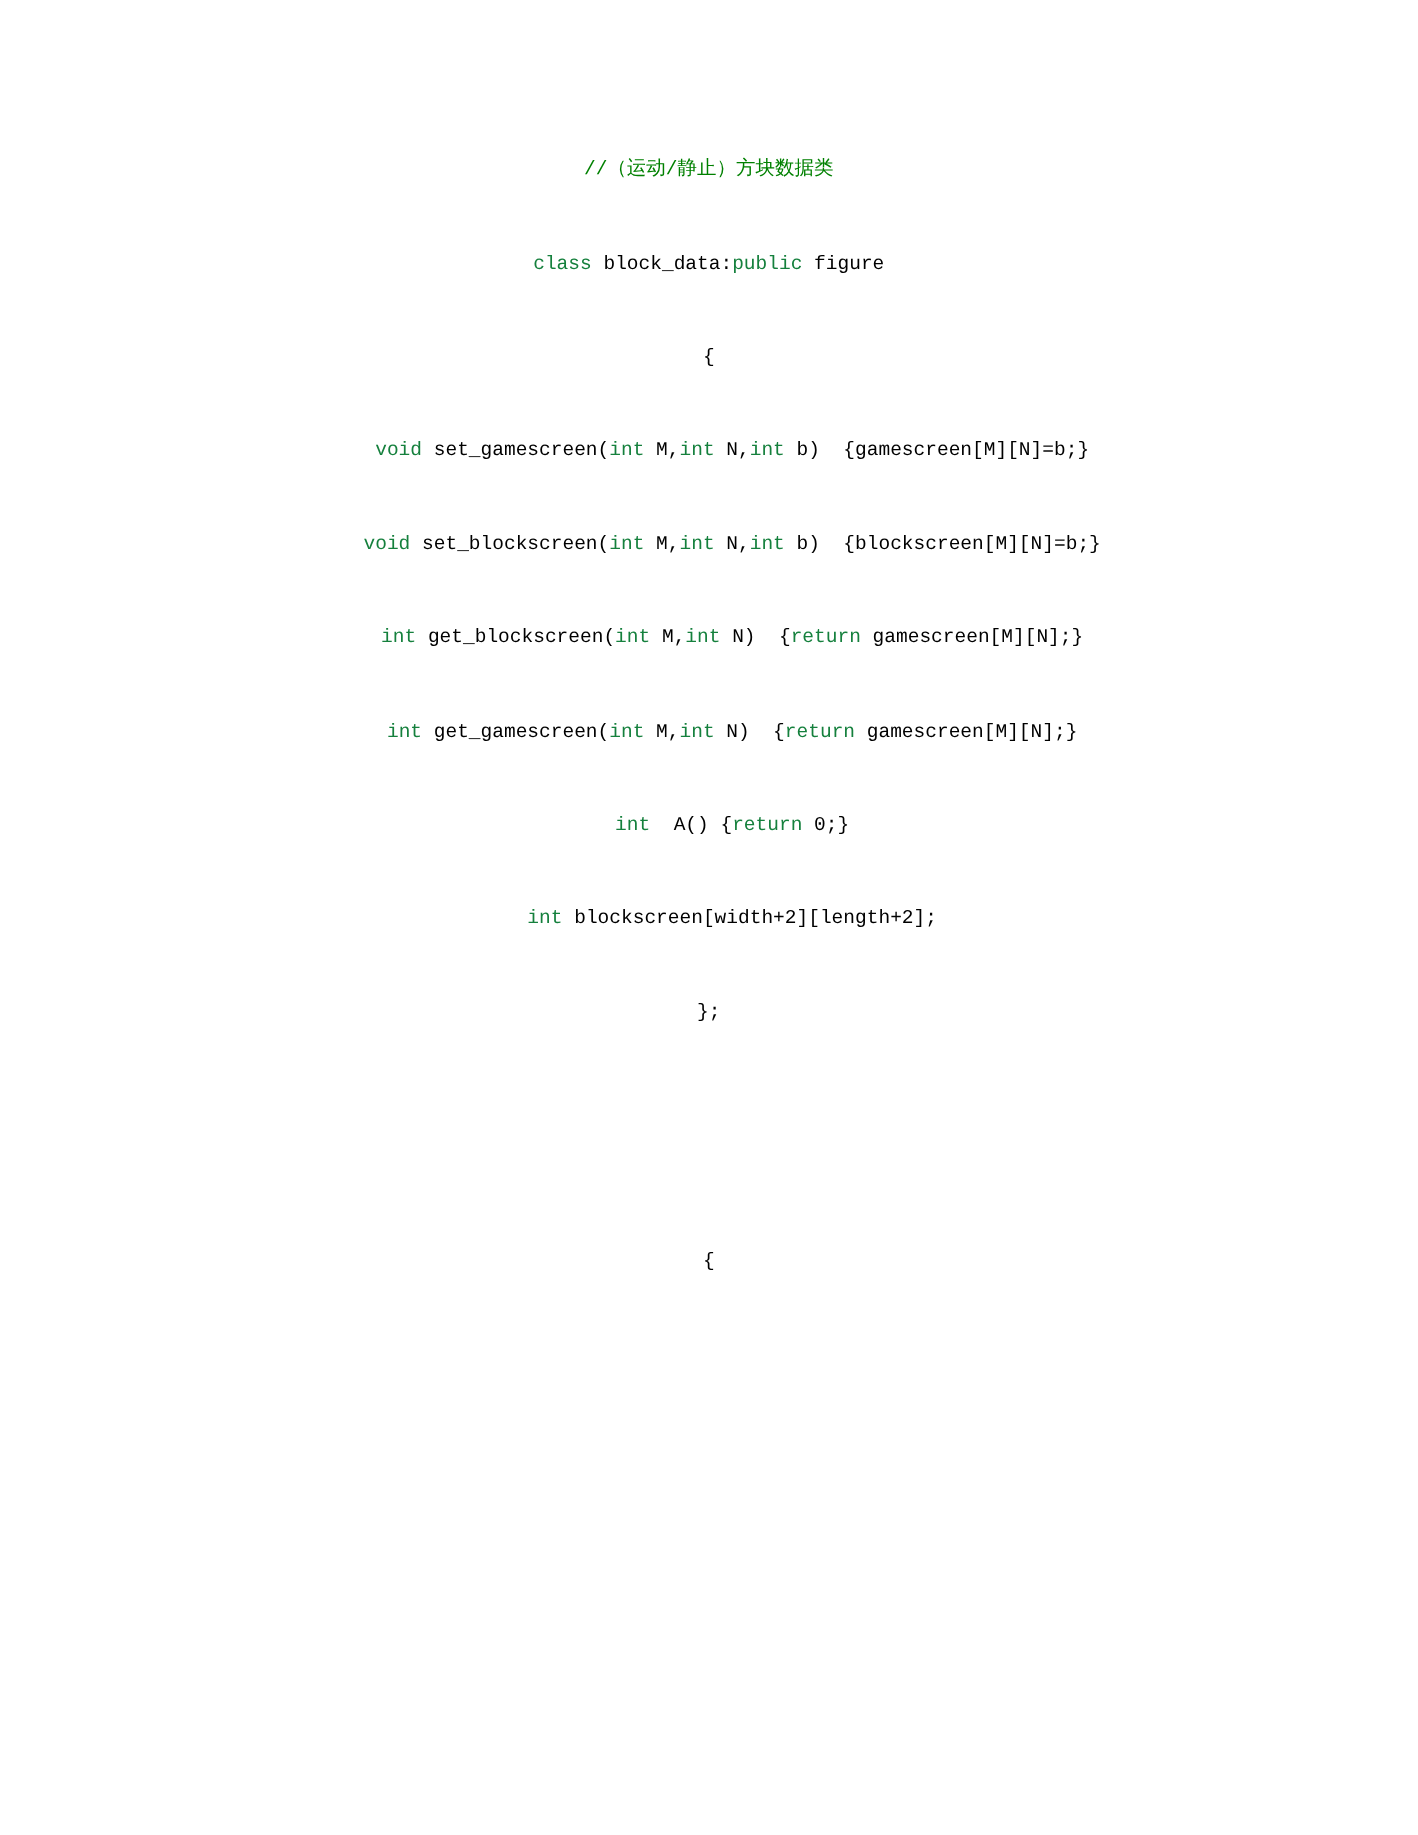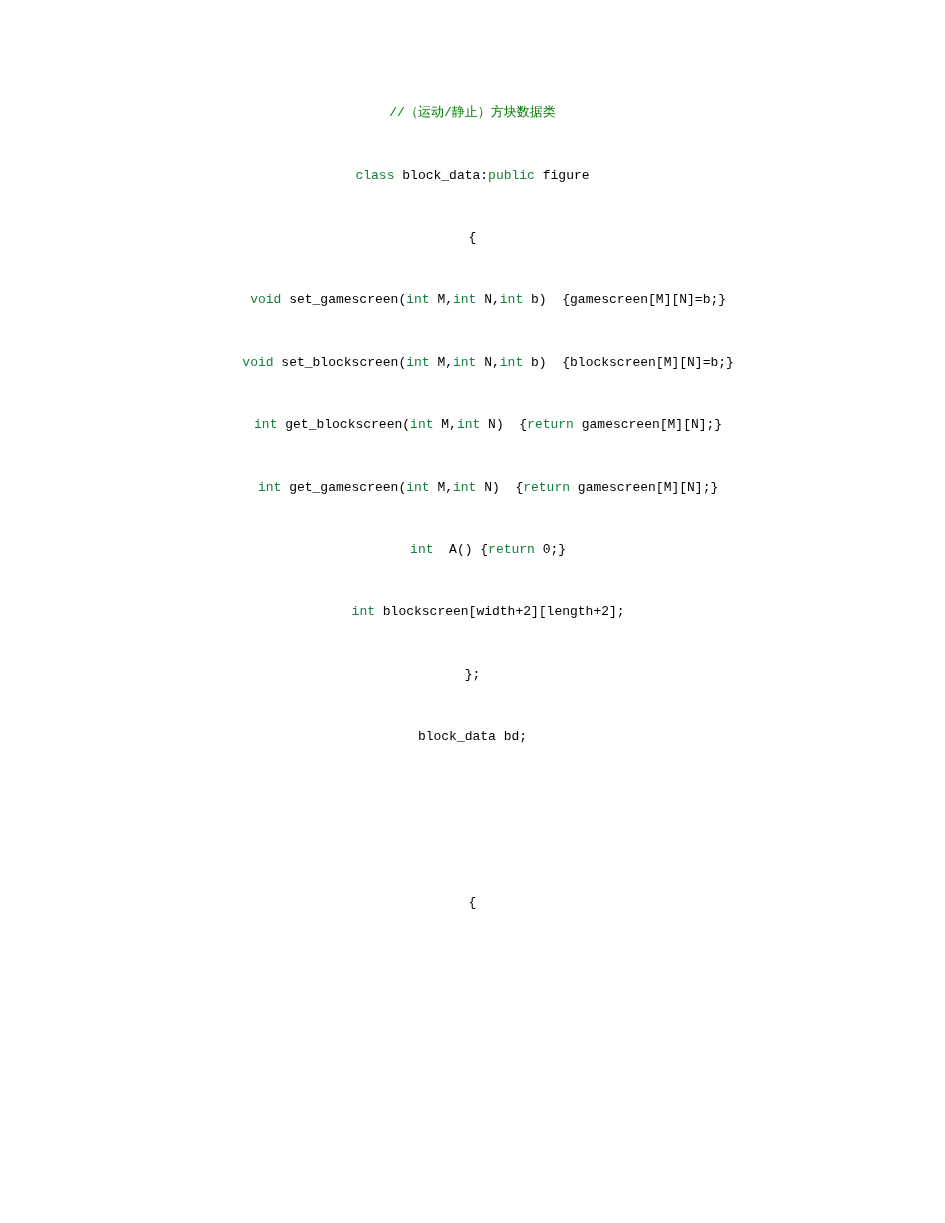--- a/index.html
+++ b/index.html
@@ -43,21 +43,20 @@
   <span class="line"><span class="comment">//（运动/静止）方块数据类</span></span>
   <span class="line"><span class="keyword">class</span><span class="normal"> block_data:</span><span class="keyword">public</span><span class="normal"> figure</span></span>
   <span class="line"><span class="normal">{</span></span>
   <span class="line"><span class="normal">    </span><span class="keyword">void</span><span class="normal"> set_gamescreen(</span><span class="keyword">int</span><span class="normal"> M,</span><span class="keyword">int</span><span class="normal"> N,</span><span class="keyword">int</span><span class="normal"> b)  {gamescreen[M][N]=b;}</span></span>
   <span class="line"><span class="normal">    </span><span class="keyword">void</span><span class="normal"> set_blockscreen(</span><span class="keyword">int</span><span class="normal"> M,</span><span class="keyword">int</span><span class="normal"> N,</span><span class="keyword">int</span><span class="normal"> b)  {blockscreen[M][N]=b;}</span></span>
   <span class="line"><span class="normal">    </span><span class="keyword">int</span><span class="normal"> get_blockscreen(</span><span class="keyword">int</span><span class="normal"> M,</span><span class="keyword">int</span><span class="normal"> N)  {</span><span class="keyword">return</span><span class="normal"> gamescreen[M][N];}</span></span>
   <span class="line"><span class="normal">    </span><span class="keyword">int</span><span class="normal"> get_gamescreen(</span><span class="keyword">int</span><span class="normal"> M,</span><span class="keyword">int</span><span class="normal"> N)  {</span><span class="keyword">return</span><span class="normal"> gamescreen[M][N];}</span></span>
   <span class="line"><span class="normal">    </span><span class="keyword">int</span><span class="normal">  A() {</span><span class="keyword">return</span><span class="normal"> 0;}</span></span>
   <span class="line"><span class="normal">    </span><span class="keyword">int</span><span class="normal"> blockscreen[width+2][length+2];</span></span>
   <span class="line"><span class="normal">};</span></span>
-  <span class="line"><span class="normal">block_data bd;</span></span>
   <span class="line">&nbsp;</span>
 
   
   <span class="line"><span class="normal">{</span></span>
   
   
   
   
   
   

